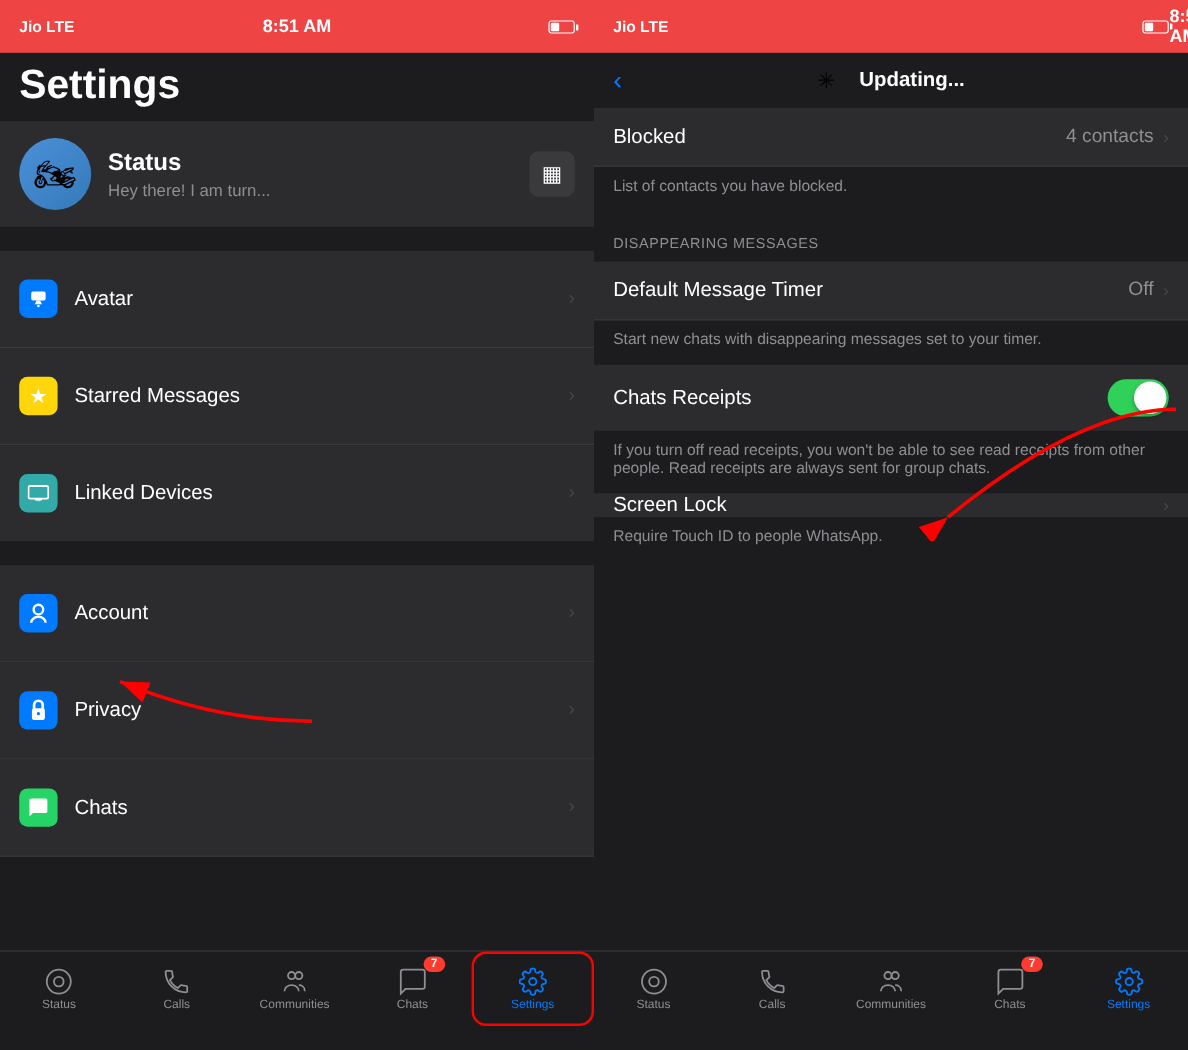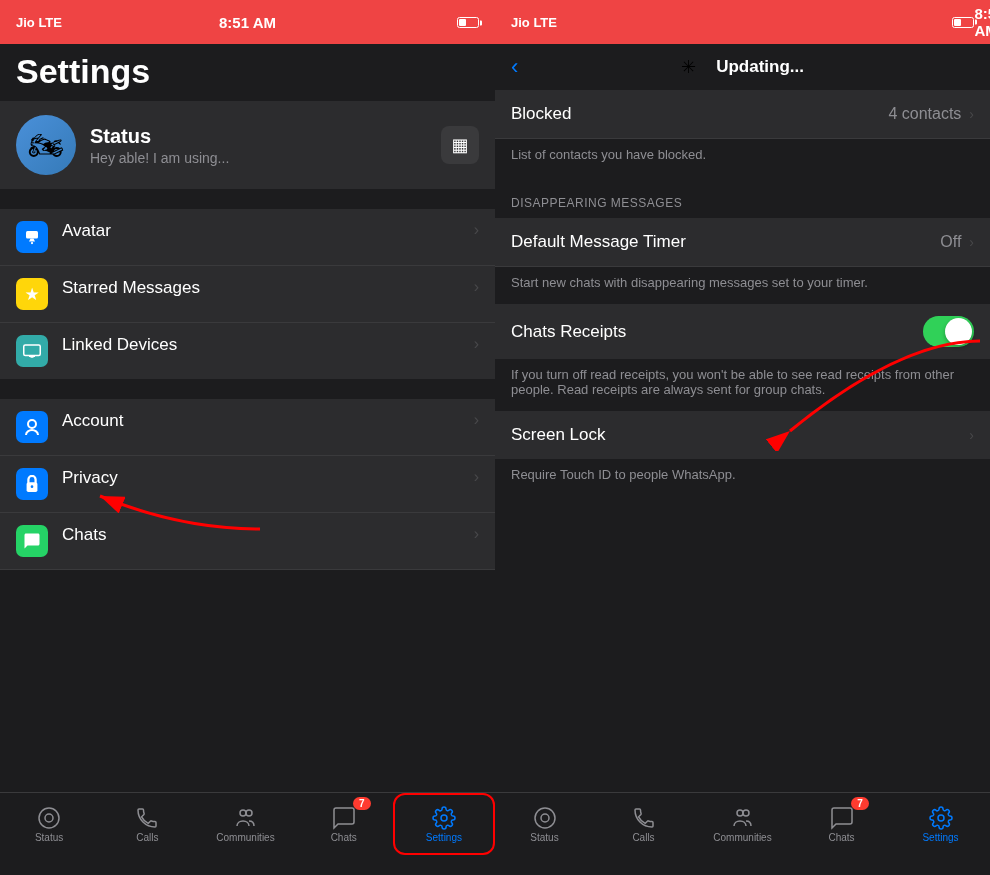--- a/index.html
+++ b/index.html
@@ -148,22 +148,22 @@
       color: #fff;
     }
 
     .menu-section {
       margin-bottom: 20px;
       flex-shrink: 0;
     }
     .menu-item {
       background: #2c2c2e;
       display: flex;
-      align-items: flex-start;
-      padding: 12px 16px;
+      align-items: center;
+      padding: 24px 16px;
       gap: 14px;
       border-bottom: 0.5px solid #3a3a3c;
     }
     .menu-item:first-child { border-top: none; }
     .menu-item:last-child { border-bottom: none; }
 
     .menu-icon {
       width: 32px;
       height: 32px;
       border-radius: 7px;
@@ -328,21 +328,21 @@
       background: #fff;
       border-radius: 50%;
       position: absolute;
       right: 2px;
       box-shadow: 0 2px 4px rgba(0,0,0,0.3);
     }
     .screen-lock-item {
       background: #2c2c2e;
       display: flex;
       align-items: center;
-      padding: 14px 16px;
+      padding: 0 16px;
     }
     .screen-lock-label {
       font-size: 17px;
       color: #fff;
       flex: 1;
     }
 
     
     .arrow-overlay {
       position: absolute;
@@ -371,21 +371,21 @@
   <div class="settings-header">
     <h1 class="settings-title">Settings</h1>
   </div>
 
   <div class="profile-section">
     <div class="avatar-img">
       <span class="avatar-motorcycle">🏍</span>
     </div>
     <div class="profile-info">
       <div class="profile-name">Status</div>
-      <div class="profile-status">Hey able! I am using...</div>
+      <div class="profile-status">Hey there! I am turn...</div>
     </div>
     <div class="qr-btn">
       <span class="qr-icon">▦</span>
     </div>
   </div>
 
   <div class="menu-section">
     <div class="menu-item">
       <div class="menu-icon icon-blue">
         <svg width="18" height="18" viewBox="0 0 24 24" fill="white">

